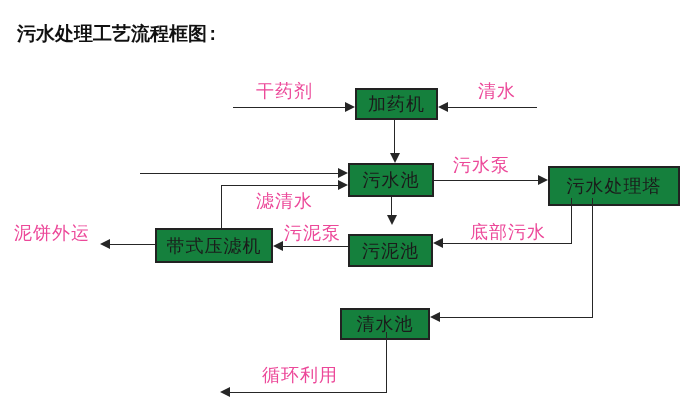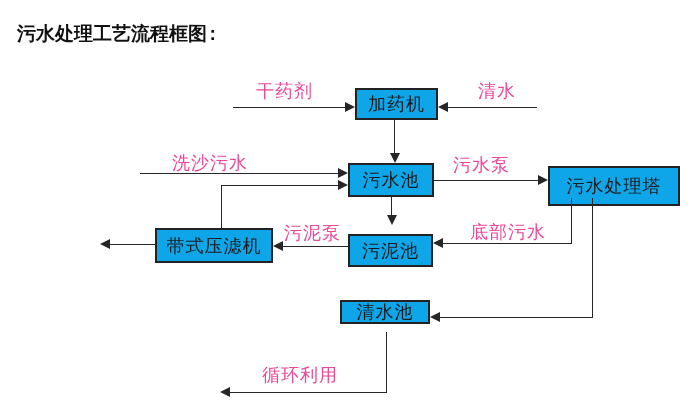--- a/index.html
+++ b/index.html
@@ -6,21 +6,21 @@
   #canvas{
     position:relative;width:700px;height:420px;background:#ffffff;
     font-family:Liberation Mono, monospace;color:#111;
     overflow:hidden;
   }
   .title{
     position:absolute;left:17px;top:21px;
     font-size:19px;font-weight:bold;color:#111;white-space:nowrap;
   }
   .node{
-    position:absolute;border:2px solid #222;background:#0ea5e9;
+    position:absolute;border:2px solid #222;background:#15803d;
     display:flex;align-items:center;justify-content:center;
     font-size:18px;color:#1b1b1b;white-space:nowrap;box-sizing:border-box;
     letter-spacing:1px;
   }
   .lbl{
     position:absolute;font-size:18px;color:#ec4899;white-space:nowrap;
     letter-spacing:1px;
   }
   .line{position:absolute;background:#262626;}
   .ah{position:absolute;width:0;height:0;}
@@ -33,28 +33,29 @@
 
 <div id="canvas">
 
   <div class="title">污水处理工艺流程框图:</div>
 
   <div class="node" style="left:355px;top:88px;width:83px;height:32px">加药机</div>
   <div class="node" style="left:348px;top:163px;width:86px;height:34px">污水池</div>
   <div class="node" style="left:548px;top:166px;width:132px;height:40px">污水处理塔</div>
   <div class="node" style="left:155px;top:228px;width:118px;height:35px">带式压滤机</div>
   <div class="node" style="left:348px;top:234px;width:85px;height:33px">污泥池</div>
-  <div class="node" style="left:340px;top:300px;width:90px;height:24px">清水池</div>
+  <div class="node" style="left:340px;top:308px;width:90px;height:32px">清水池</div>
 
   <span class="lbl" style="left:256px;top:79px">干药剂</span>
   <span class="lbl" style="left:478px;top:79px">清水</span>
-  <span class="lbl" style="left:172px;top:151px">洗沙污水</span>
+  <span class="lbl" style="left:256px;top:189px">滤清水</span>
   <span class="lbl" style="left:453px;top:153px">污水泵</span>
   <span class="lbl" style="left:470px;top:220px">底部污水</span>
   <span class="lbl" style="left:284px;top:221px">污泥泵</span>
+  <span class="lbl" style="left:14px;top:221px">泥饼外运</span>
   <span class="lbl" style="left:262px;top:363px">循环利用</span>
 
   <div class="line" style="left:233px;top:107px;width:113px;height:1px"></div>
   <div class="ah right" style="left:345px;top:102px"></div>
 
   <div class="line" style="left:448px;top:107px;width:89px;height:1px"></div>
   <div class="ah left" style="left:438px;top:102px"></div>
 
   <div class="line" style="left:394px;top:120px;width:1px;height:34px"></div>
   <div class="ah down" style="left:390px;top:153px"></div>

